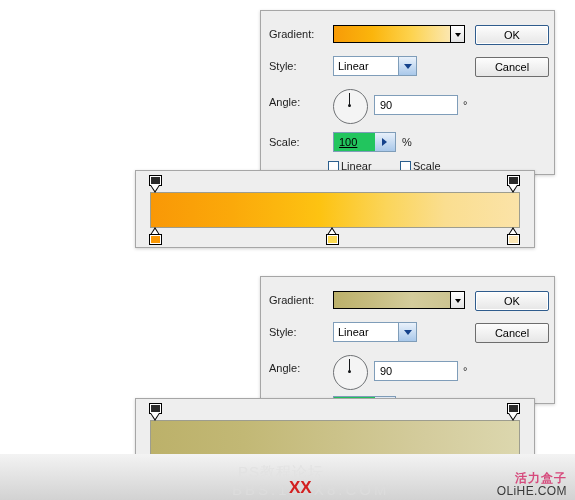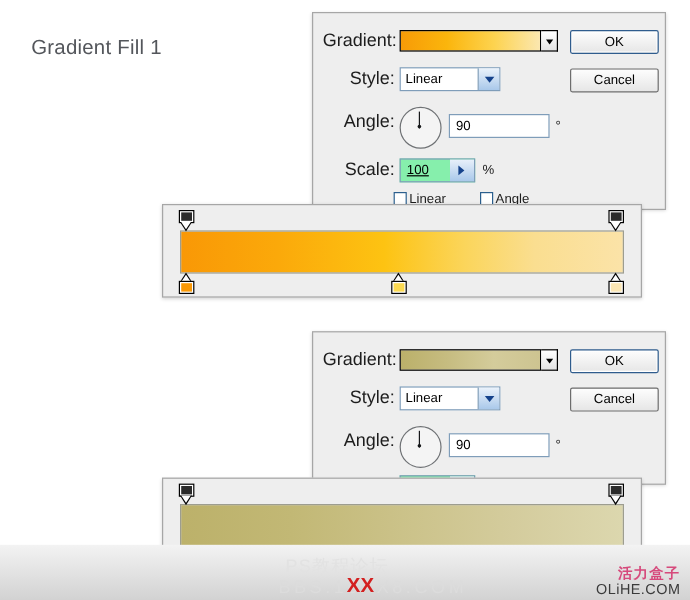--- a/index.html
+++ b/index.html
@@ -28,22 +28,22 @@
     position:absolute;
     background:#eeeeee;
     border:1px solid #a6a6a6;
     box-shadow:0 1px 3px rgba(0,0,0,.18);
     box-sizing:border-box;
   }
   #dlg1{left:260px;top:10px;width:295px;height:165px;}
   #dlg2{left:260px;top:276px;width:295px;height:128px;overflow:hidden;}
   .lbl{
     position:absolute;
-    font-size:15px;color:#1d1d1d;
-    text-align:right;
+    font-size:11px;color:#1d1d1d;
+    text-align:left;
     line-height:22px;
     white-space:nowrap;
   }
 
   
   .gswatch-wrap{position:absolute;display:flex;}
   .gswatch{
     width:118px;height:18px;
     border:1px solid #000;
     box-sizing:border-box;
@@ -104,21 +104,21 @@
     background:#ffffff;
     box-sizing:border-box;
     font-size:11px;color:#000;
     line-height:18px;
     padding-left:5px;
   }
 
   
   .stepper{
     position:absolute;width:63px;height:20px;
-    border:1px solid #7f9db9;background:#86efac;box-sizing:border-box;
+    border:1px solid #7f9db9;background:#22c55e;box-sizing:border-box;
     font-size:11px;color:#000;line-height:18px;padding-left:5px;text-decoration:underline;
   }
   .stepper .arrow{
     position:absolute;right:0;top:0;width:20px;height:18px;
     background:linear-gradient(#e8f0fa,#a9c8ea);
   }
   .stepper .arrow:after{
     content:"";position:absolute;left:7px;top:5px;
     border-top:4px solid transparent;border-bottom:4px solid transparent;
     border-left:5px solid #15428b;
@@ -222,21 +222,20 @@
   .logo-en{
     position:absolute;right:8px;top:484px;
     font-size:12px;color:#3a3a3a;letter-spacing:.4px;
   }
 </style>
 </head>
 <body>
 
 <div class="stage">
 
-  <div class="caption" id="cap1">Gradient Fill 1</div>
 
   <div class="dialog" id="dlg1">
 
     <div class="lbl" style="left:8px;top:12px;width:60px;">Gradient:</div>
     <div class="gswatch-wrap" style="left:72px;top:14px;">
       <div class="gswatch" id="sw1" style="background: linear-gradient(to right, rgb(247, 155, 7) 0%, rgb(251, 181, 12) 33%, rgb(253, 211, 79) 67%, rgb(251, 231, 176) 100%);"></div>
       <div class="gswatch-arrow"></div>
     </div>
 
     <div class="lbl" style="left:8px;top:44px;width:60px;">Style:</div>
@@ -259,21 +258,21 @@
     <div class="stepper" style="left:72px;top:121px;">
       <span>100</span>
       <span class="arrow"></span>
     </div>
     <div class="pct" style="left:141px;top:121px;">%</div>
 
     <div class="cbx" style="left:67px;top:148px;">
       <span class="box"></span><span>Linear</span>
     </div>
     <div class="cbx" style="left:139px;top:148px;">
-      <span class="box"></span><span>Angle</span>
+      <span class="box"></span><span>Scale</span>
     </div>
 
     <div class="btnbase btn-default" style="left:214px;top:14px;">OK</div>
     <div class="btnbase" style="left:214px;top:46px;">Cancel</div>
   </div>
 
   <div class="gpanel" id="gp1">
     <div class="gbar" id="gbar1" style="background: linear-gradient(to right, rgb(249, 152, 6) 0%, rgb(251, 169, 10) 22%, rgb(253, 195, 18) 46%, rgb(251, 213, 90) 64%, rgb(250, 222, 144) 80%, rgb(251, 227, 168) 100%);"></div>
 
     <div class="stop-top" style="left:13px;top:4px;">

